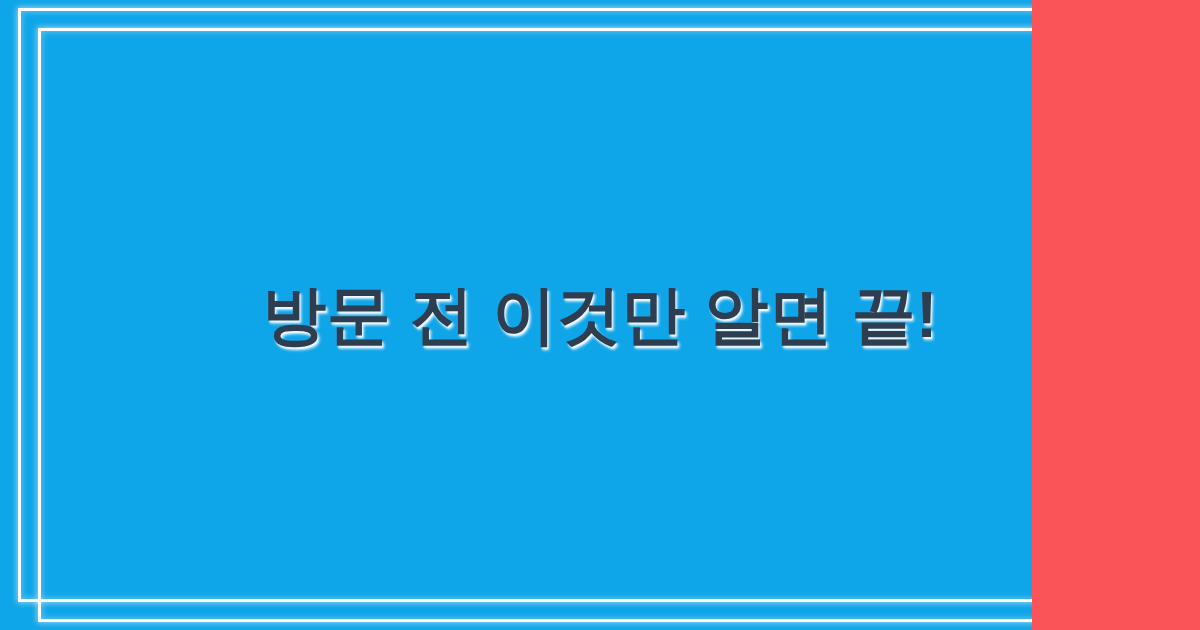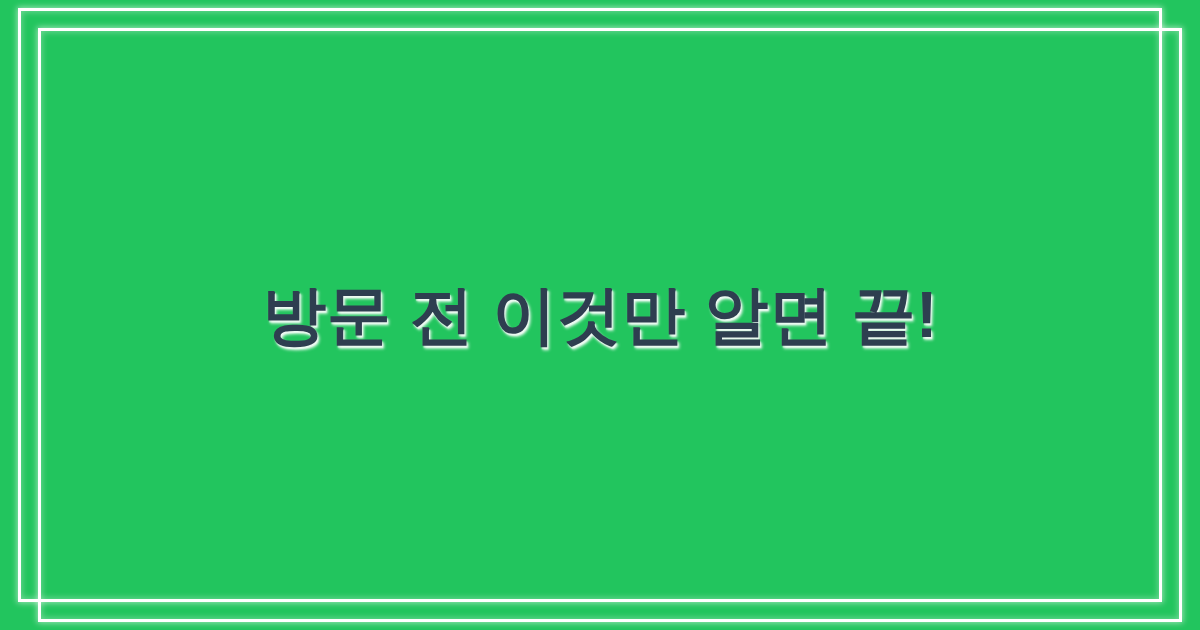--- a/index.html
+++ b/index.html
@@ -10,23 +10,23 @@
     overflow: hidden;
   }
 
   body {
     font-family: "Liberation Sans", "DejaVu Sans", sans-serif;
     background: #fb5458;
   }
 
   #banner {
     position: relative;
-    width: 1200px;
+    width: 1032px;
     height: 630px;
-    background: #22c55e;
+    background: #0ea5e9;
     overflow: hidden;
   }
 
   
   .frame {
     position: absolute;
     border: 3px solid #ffffff;
     pointer-events: none;
     box-shadow: 0 0 6px 1px rgba(255,255,255,0.55),
                 inset 0 0 6px 1px rgba(255,255,255,0.35);

